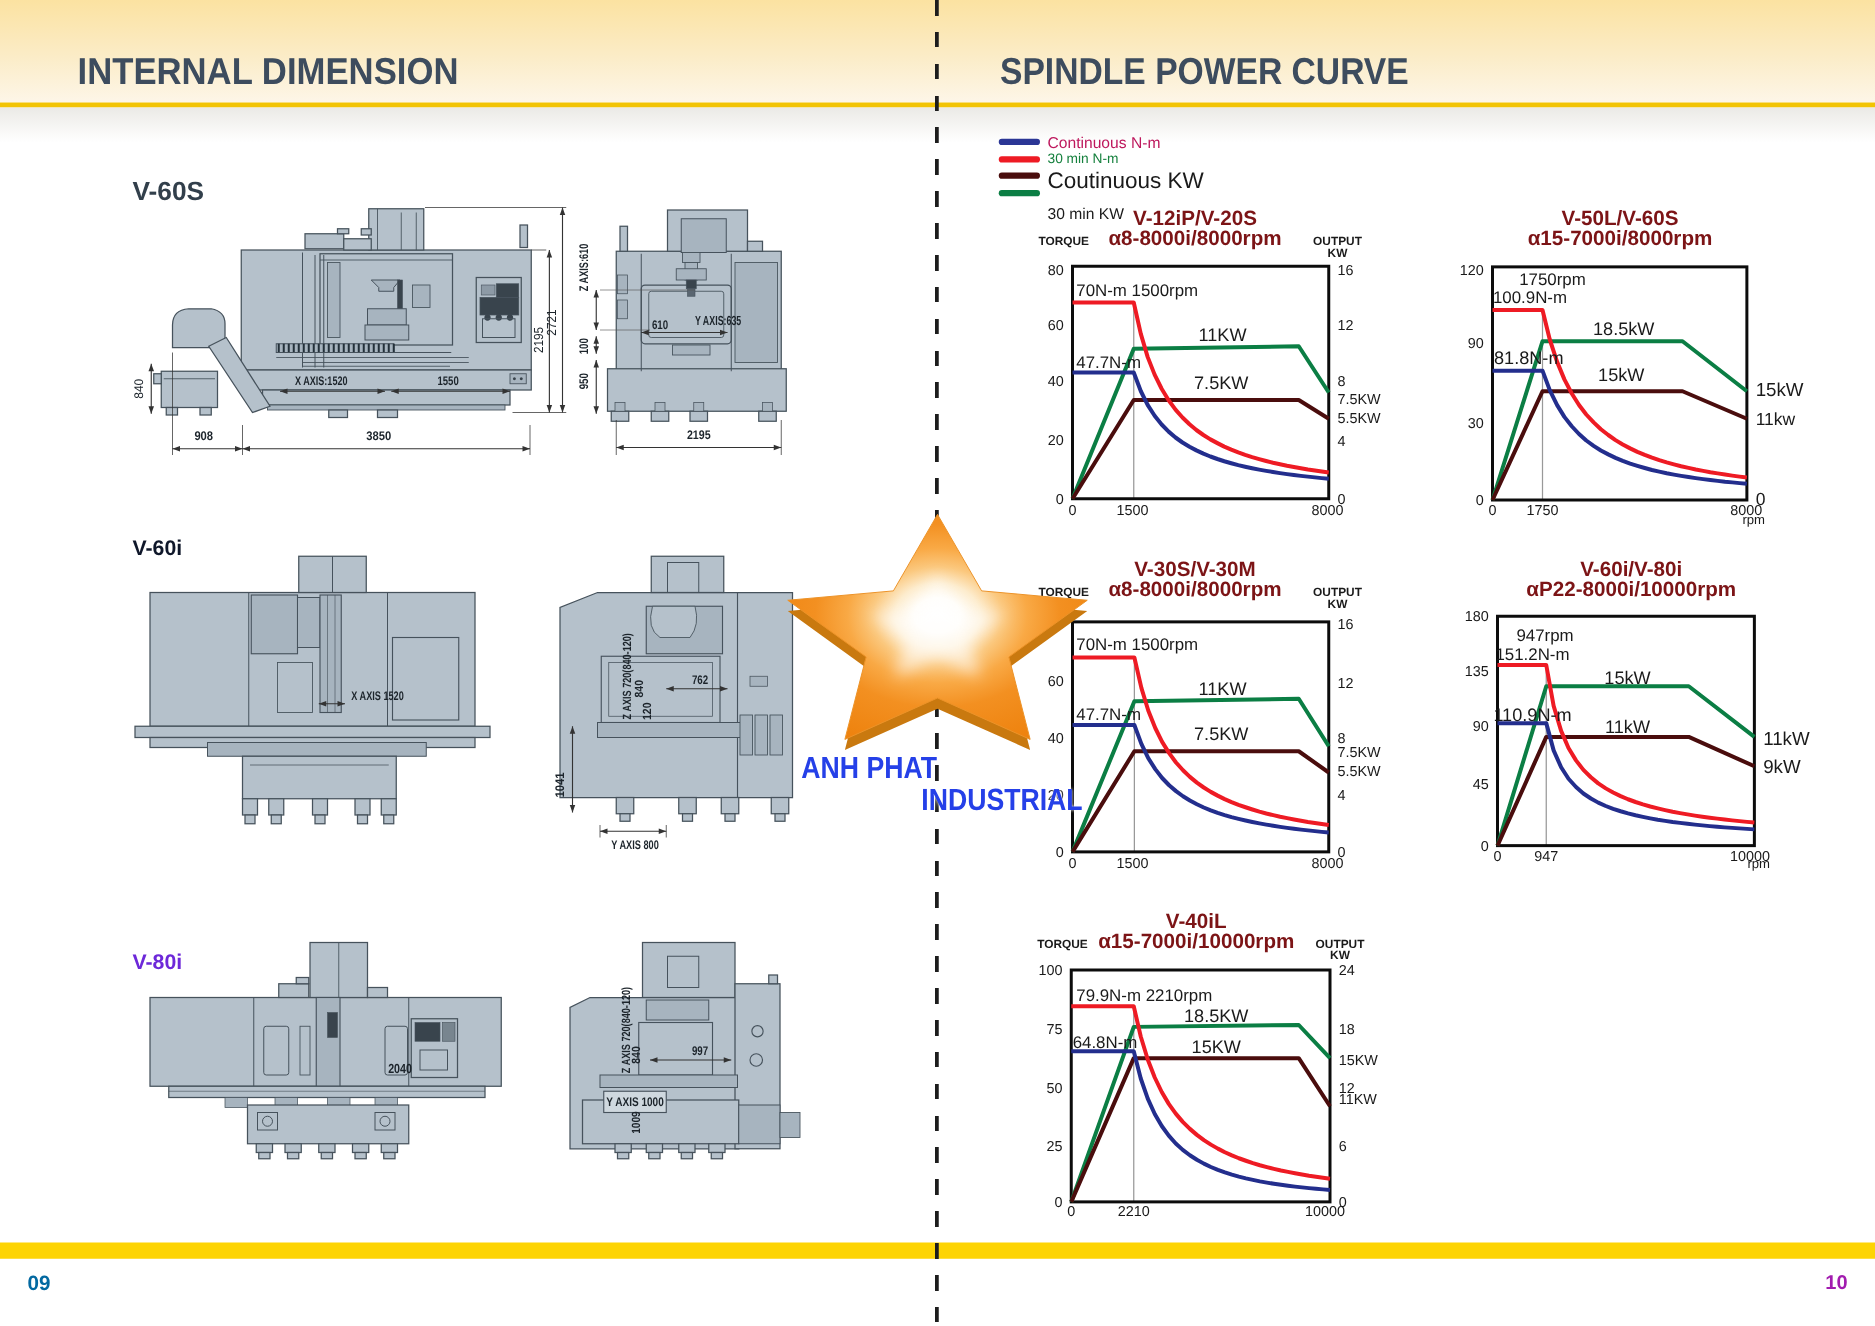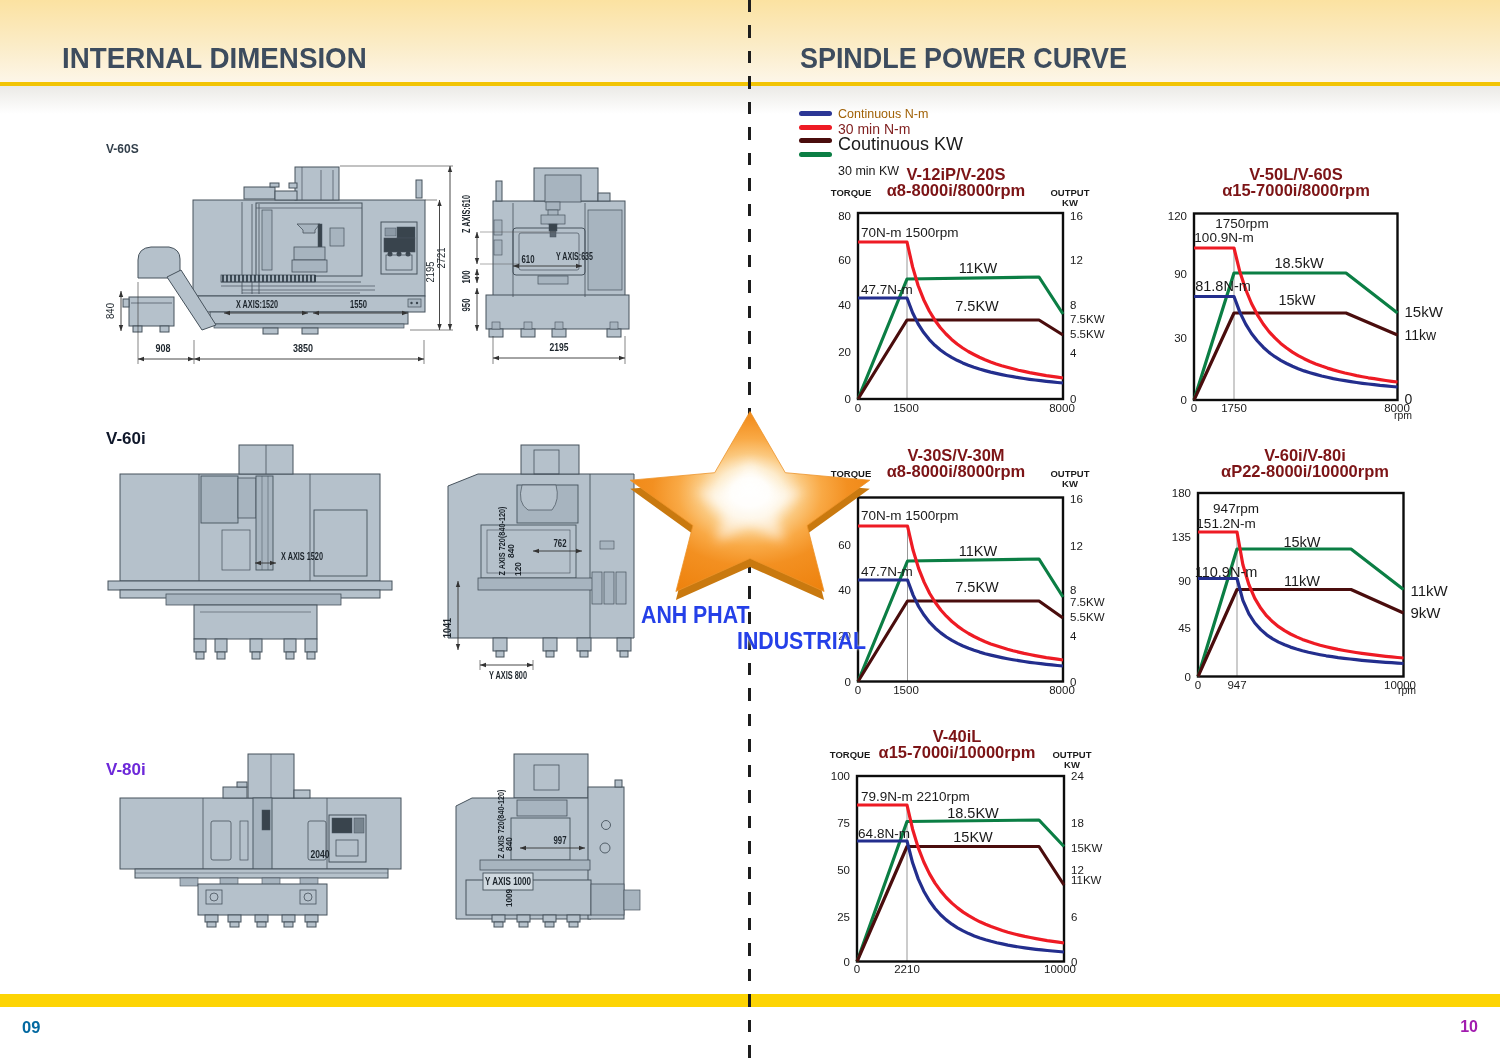--- a/index.html
+++ b/index.html
@@ -10,25 +10,25 @@
 <div class="abs" style="left:0;top:86px;width:1500px;height:28px;background:linear-gradient(#ebeae6,#ffffff)"></div>
 <div class="abs" style="left:62px;top:40.5px;font-size:30px;font-weight:bold;color:#3d4c5e;transform:scaleX(0.925);transform-origin:0 0;white-space:nowrap">INTERNAL DIMENSION</div>
 <div class="abs" style="left:800px;top:40.5px;font-size:30px;font-weight:bold;color:#3d4c5e;transform:scaleX(0.897);transform-origin:0 0;white-space:nowrap">SPINDLE POWER CURVE</div>
 <div class="abs" style="left:0;top:994px;width:1500px;height:13px;background:#fdd404"></div>
 <div class="abs" style="left:22px;top:1018px;font-size:16.5px;font-weight:bold;color:#0369a1">09</div>
 <div class="abs" style="right:22px;top:1018px;font-size:16px;font-weight:bold;color:#a21caf">10</div>
 
 <div class="abs" style="left:799px;top:107px">
 <div style="position:relative;height:13.5px">
       <span style="position:absolute;left:0;top:4px;width:33px;height:5px;border-radius:2.5px;background:#2b3695"></span>
-      <span style="position:absolute;left:39px;top:0;font-size:12.5px;color:#a16207;white-space:nowrap">Continuous N-m</span>
+      <span style="position:absolute;left:39px;top:0;font-size:12.5px;color:#be185d;white-space:nowrap">Continuous N-m</span>
     </div>
 <div style="position:relative;height:13.5px">
       <span style="position:absolute;left:0;top:4px;width:33px;height:5px;border-radius:2.5px;background:#ee1b24"></span>
-      <span style="position:absolute;left:39px;top:0;font-size:14px;color:#7f1d1d;white-space:nowrap">30 min N-m</span>
+      <span style="position:absolute;left:39px;top:0;font-size:11px;color:#15803d;white-space:nowrap">30 min N-m</span>
     </div>
 <div style="position:relative;height:13.5px">
       <span style="position:absolute;left:0;top:4px;width:33px;height:5px;border-radius:2.5px;background:#4a0d0d"></span>
       <span style="position:absolute;left:39px;top:0;font-size:18px;color:#1a1a1a;white-space:nowrap">Coutinuous KW</span>
     </div>
 <div style="position:relative;height:13.5px">
       <span style="position:absolute;left:0;top:4px;width:33px;height:5px;border-radius:2.5px;background:#0b7e44"></span>
       <span style="position:absolute;left:39px;top:16px;font-size:12.5px;color:#1a1a1a;white-space:nowrap">30 min KW</span>
     </div>
 </div>
@@ -328,21 +328,21 @@
     <rect x="569" y="922" width="9" height="5" fill="#b5c1cb" stroke="#46525c" stroke-width="1"></rect>
     <text x="560" y="844" font-size="10" fill="#1c242b" text-anchor="middle" font-weight="bold" textLength="13" lengthAdjust="spacingAndGlyphs">997</text>
     <line x1="520" y1="848" x2="585" y2="848" stroke="#333" stroke-width="0.9"></line>
     <polygon points="520,848 526,845.8 526,850.2" fill="#333"></polygon>
     <polygon points="585,848 579,845.8 579,850.2" fill="#333"></polygon>
     <text x="504" y="824" font-size="9.5" fill="#1c242b" text-anchor="middle" transform="rotate(-90 504 824)" font-weight="bold" textLength="69" lengthAdjust="spacingAndGlyphs">Z AXIS 720(840-120)</text>
     <text x="512" y="844" font-size="9.5" fill="#1c242b" text-anchor="middle" transform="rotate(-90 512 844)" font-weight="bold" textLength="14" lengthAdjust="spacingAndGlyphs">840</text>
     <text x="508" y="885" font-size="10" fill="#1c242b" text-anchor="middle" font-weight="bold" textLength="46" lengthAdjust="spacingAndGlyphs">Y AXIS 1000</text>
     <text x="512" y="898" font-size="9.5" fill="#1c242b" text-anchor="middle" transform="rotate(-90 512 898)" font-weight="bold" textLength="18" lengthAdjust="spacingAndGlyphs">1009</text>
   </svg>
-<div class="abs" style="left:106px;top:142px;font-size:12px;font-weight:bold;color:#323f4b">V-60S</div>
+<div class="abs" style="left:106px;top:142px;font-size:21px;font-weight:bold;color:#323f4b">V-60S</div>
 <div class="abs" style="left:106px;top:429px;font-size:17px;font-weight:bold;color:#0f172a">V-60i</div>
 <div class="abs" style="left:106px;top:760px;font-size:17px;font-weight:bold;color:#6d28d9">V-80i</div>
 <svg style="position:absolute;left:820px;top:160px" width="300" height="260" viewBox="820 160 300 260">
 <line x1="907" y1="399" x2="907" y2="242" stroke="#999" stroke-width="1"></line>
 <rect x="858" y="213" width="205" height="186" fill="none" stroke="#0c0c0c" stroke-width="2.4"></rect>
 <polyline points="858.0,399.0 907.0,279.0 1039.0,277.0 1063.0,314.0" fill="none" stroke="#0b7e44" stroke-width="3.2" stroke-linejoin="round"></polyline>
 <polyline points="858.0,399.0 907.0,320.0 1039.0,320.0 1063.0,335.0" fill="none" stroke="#4a0d0d" stroke-width="3.2" stroke-linejoin="round"></polyline>
 <polyline points="858.0,298.0 907.0,298.0 912.6,312.8 918.1,323.9 923.7,332.6 929.3,339.6 934.9,345.3 940.4,350.0 946.0,354.0 951.6,357.4 957.1,360.3 962.7,362.9 968.3,365.2 973.9,367.2 979.4,369.0 985.0,370.6 990.6,372.1 996.1,373.4 1001.7,374.6 1007.3,375.7 1012.9,376.7 1018.4,377.6 1024.0,378.5 1029.6,379.3 1035.1,380.0 1040.7,380.7 1046.3,381.3 1051.9,381.9 1057.4,382.5 1063.0,383.0" fill="none" stroke="#232e8d" stroke-width="3.2" stroke-linejoin="round"></polyline>
 <polyline points="858.0,242.0 907.0,242.0 912.6,266.9 918.1,285.5 923.7,299.7 929.3,311.0 934.9,320.2 940.4,327.7 946.0,334.0 951.6,339.4 957.1,344.0 962.7,348.0 968.3,351.5 973.9,354.5 979.4,357.3 985.0,359.7 990.6,361.9 996.1,363.9 1001.7,365.7 1007.3,367.3 1012.9,368.8 1018.4,370.2 1024.0,371.4 1029.6,372.6 1035.1,373.6 1040.7,374.6 1046.3,375.6 1051.9,376.4 1057.4,377.2 1063.0,378.0" fill="none" stroke="#ee1b24" stroke-width="3.2" stroke-linejoin="round"></polyline>
 <text x="851" y="220" font-size="11.5" fill="#1a1a1a" text-anchor="end">80</text>

